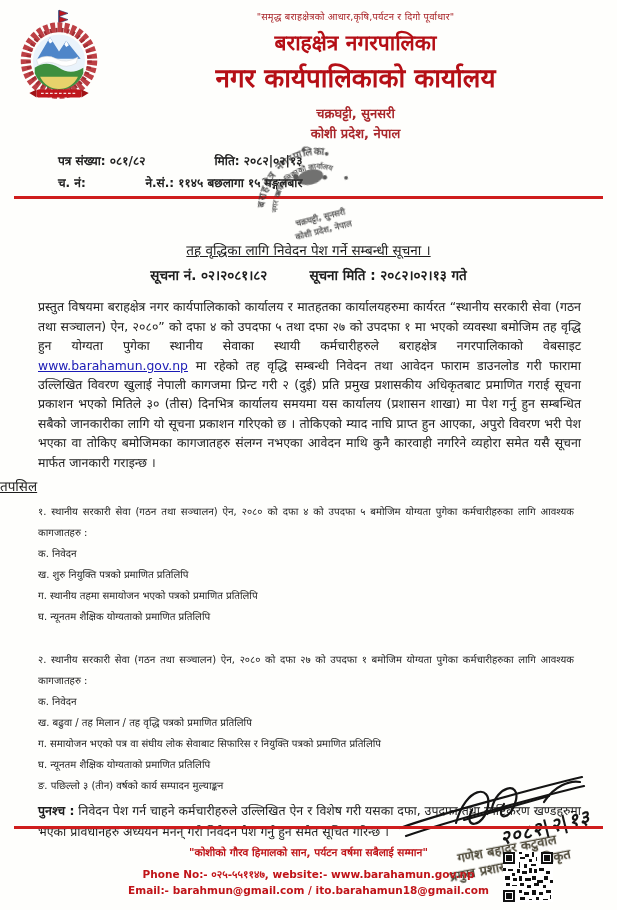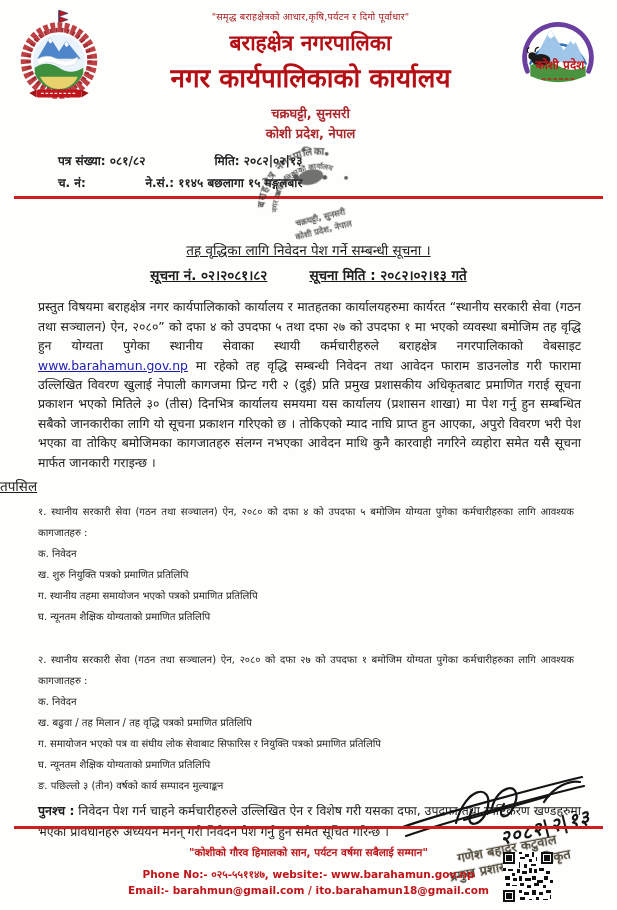--- a/index.html
+++ b/index.html
@@ -21,21 +21,21 @@
   .meta-left div,.meta-right div{line-height:1.85;}
   .meta-right{text-align:right;}
   .rule{height:3px;background:#cf1d1d;margin:2px 14px 0 14px;}
   
   .round-stamp{position:absolute;left:243px;top:128px;width:145px;height:140px;
                opacity:.8;transform:rotate(-14deg);filter:blur(.4px);pointer-events:none;}
   
   .subject{text-align:center;font-weight:normal;font-size:13.5px;margin-top:42px;}
   .subject span{text-decoration:underline;}
   .notice-line{text-align:center;font-weight:bold;font-size:13.5px;margin-top:7px;}
-  .notice-line span{text-decoration:underline;}
+  .notice-line span{}
   .notice-line .gap{display:inline-block;width:42px;}
   
   .body-text{margin:13px 36px 0 38px;text-align:justify;font-size:12.4px;line-height:19.4px;}
   .link{color:#1a1ab5;text-decoration:underline;}
   .tapasil{text-align:left;font-weight:normal;font-size:13.5px;margin-top:5px;}
   .tapasil span{text-decoration:underline;}
   .section{margin:6px 43px 0 38px;font-size:10px;line-height:21px;text-align:justify;}
   .section.second{margin-top:22px;}
   .postscript{margin:4px 36px 0 38px;font-size:12.4px;line-height:21px;text-align:justify;}
   .ps-label{font-weight:bold;}
@@ -80,35 +80,20 @@
         <polygon points="75,90 83,94 75,99" fill="#a01216"></polygon>
         <line x1="30" y1="94.5" x2="70" y2="94.5" stroke="#f4e2e2" stroke-width="1.4" stroke-dasharray="3 2"></line>
       </svg>
     </div>
     <div class="header-center">
       <div class="slogan">"समृद्ध बराहक्षेत्रको आधार,कृषि,पर्यटन र दिगो पूर्वाधार"</div>
       <div class="muni">बराहक्षेत्र नगरपालिका</div>
       <div class="office">नगर कार्यपालिकाको कार्यालय</div>
       <div class="addr1">चक्रघट्टी, सुनसरी</div>
       <div class="addr2">कोशी प्रदेश, नेपाल</div>
-    </div>
-    <div class="logo-right">
-      <svg width="86" height="92" viewBox="0 0 90 96">
-        <path d="M13,64 A35,35 0 1 1 77,64" fill="none" stroke="#6b3fa0" stroke-width="5" stroke-linecap="round"></path>
-        <path d="M16,56 A31,31 0 0 1 74,56" fill="none" stroke="#2e6fbe" stroke-width="2.5" stroke-linecap="round"></path>
-        <polygon points="19,54 37,20 51,42 61,28 73,54" fill="#9fc6e8"></polygon>
-        <polygon points="34,26 37,20 41,27 37,30" fill="#ffffff"></polygon>
-        <polygon points="58,32 61,28 64,33 61,36" fill="#ffffff"></polygon>
-        <path d="M16,58 q15,-9 29,0 q15,9 29,0 l0,11 q-29,13 -58,0 z" fill="#4a9440"></path>
-        <ellipse cx="27" cy="52" rx="10" ry="6" fill="#1b1b1b"></ellipse>
-        <circle cx="18" cy="48" r="4" fill="#1b1b1b"></circle>
-        <path d="M14,45 q-3,-4 1,-6 M21,44 q0,-5 4,-5" fill="none" stroke="#1b1b1b" stroke-width="1.4"></path>
-        <text x="47" y="62" text-anchor="middle" font-size="12.5" font-weight="bold" fill="#c0161c">कोशी प्रदेश</text>
-        <line x1="28" y1="72" x2="64" y2="72" stroke="#c0161c" stroke-width="2" stroke-dasharray="4 2" opacity="0.65"></line>
-      </svg>
     </div>
   </div>
 
   <div class="meta">
     <div class="meta-left">
       <div>पत्र संख्या: ०८१/८२</div>
       <div>च. नं:</div>
     </div>
     <div class="meta-right">
       <div>मिति: २०८२|०२|१३</div>

